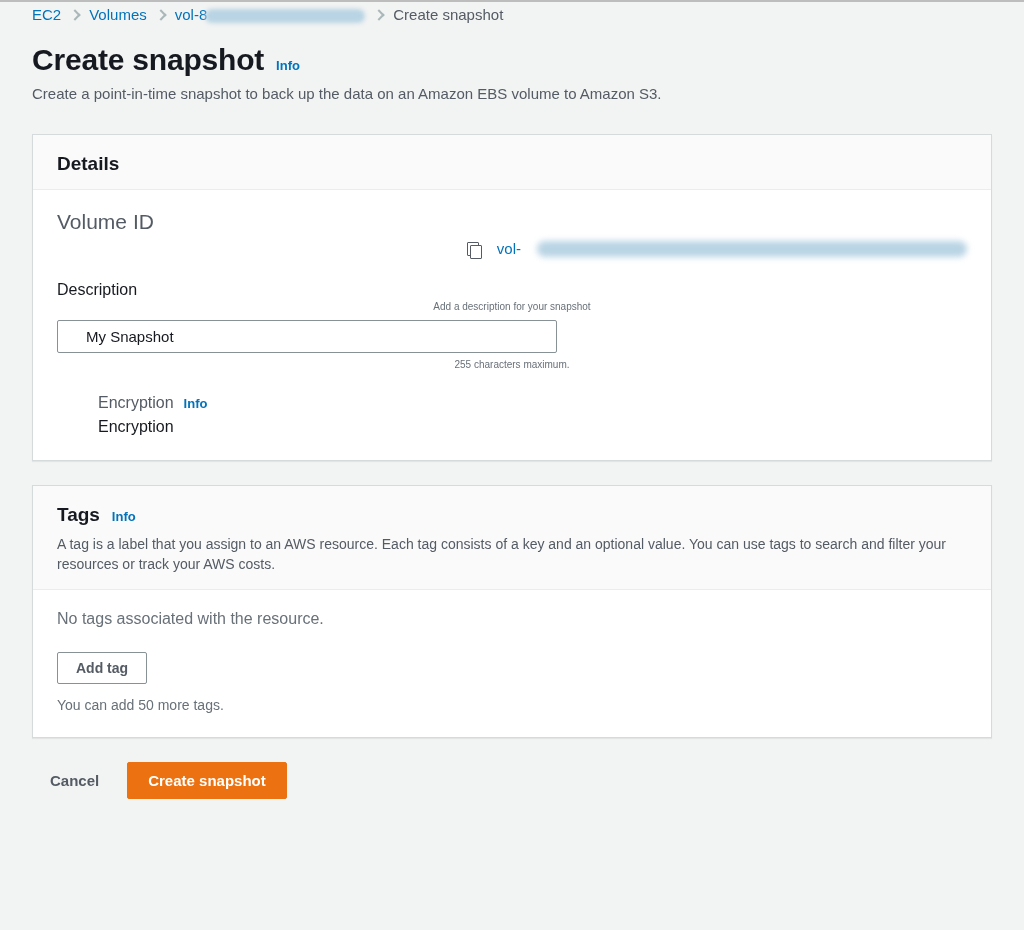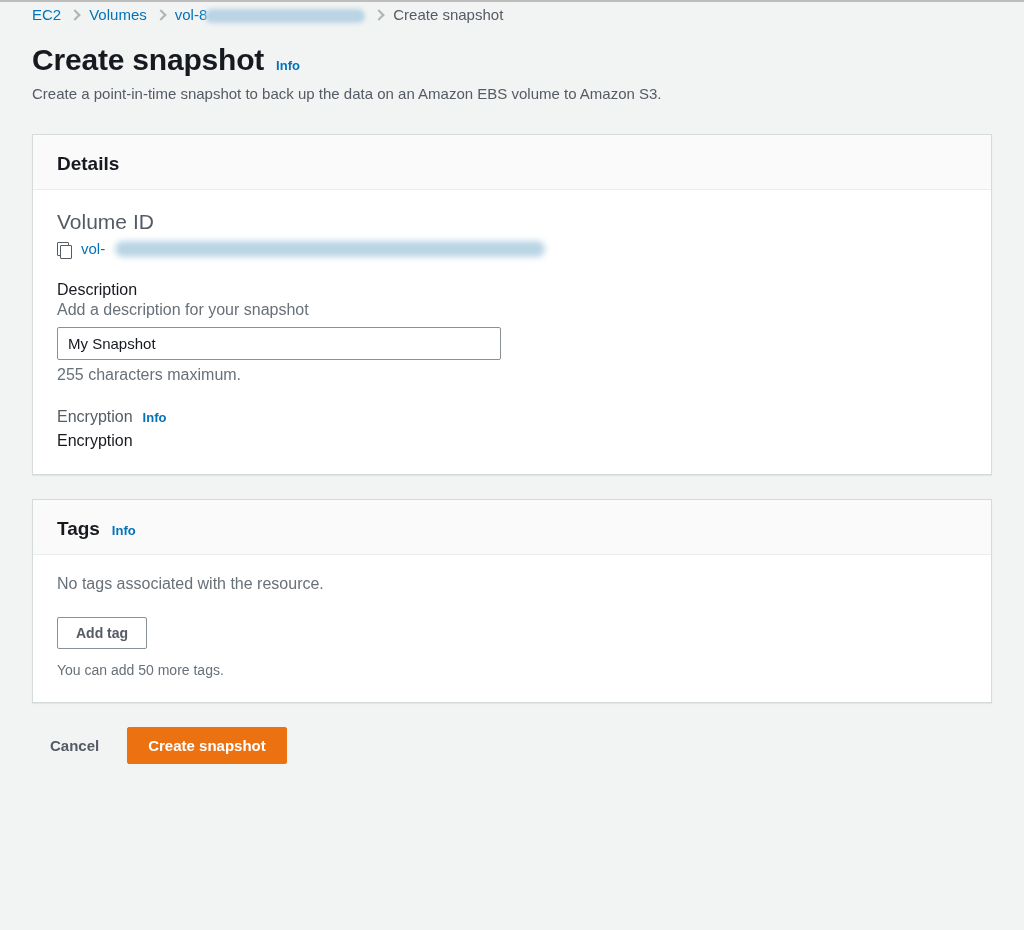--- a/index.html
+++ b/index.html
@@ -115,47 +115,49 @@
     font-size: 14px;
     margin-top: 8px;
     line-height: 1.45;
   }
   .panel-body {
     padding: 20px 24px 24px 24px;
   }
 
   
   .field { margin-bottom: 24px; }
-  .field:last-child { margin-bottom: 0; }
+  .field:last-child { margin-bottom: 0; margin-left: 41px; }
   .label-strong {
     color: var(--text-secondary);
     font-size: 21px;
     margin-bottom: 6px;
   }
   .label-black {
     color: var(--text-primary);
     font-size: 16px;
     margin-bottom: 2px;
     display: flex;
     align-items: baseline;
     gap: 10px;
   }
   .label-black .info-link { font-size: 13px; }
   .hint {
     color: var(--text-tertiary);
-    font-size: 16px;
+    font-size: 10px;
     margin-top: 2px;
+    text-align: center;
   }
   .hint-below { margin-top: 6px; }
 
   .volume-row {
     display: flex;
     align-items: center;
-    gap: 10px;
+    gap: 16px;
     margin-top: 6px;
+    justify-content: flex-end;
   }
   .copy-icon {
     width: 14px; height: 14px;
     position: relative;
     flex: 0 0 auto;
   }
   .copy-icon::before, .copy-icon::after {
     content: "";
     position: absolute;
     width: 10px; height: 12px;
@@ -173,23 +175,23 @@
   .volume-blur {
     display: inline-block;
     width: 430px; height: 16px;
     background: var(--blur);
     border-radius: 10px;
     filter: blur(3px);
     vertical-align: middle;
   }
 
   input[type=text].text-input {
-    width: 444px;
+    width: 500px;
     max-width: 100%;
-    padding: 7px 10px;
+    padding: 7px 28px;
     font-size: 15px;
     border: 1px solid var(--border-dark);
     border-radius: 2px;
     color: var(--text-primary);
     margin-top: 8px;
   }
 
   .enc-value {
     font-size: 16px;
     color: var(--text-primary);
@@ -303,20 +305,21 @@
         <div class="enc-value">Encryption</div>
       </div>
 
     </div>
   </section>
 
   <section class="panel">
     <div class="panel-header">
       <h2>Tags</h2>
       <span class="info-link">Info</span>
+      <div class="panel-sub">A tag is a label that you assign to an AWS resource. Each tag consists of a key and an optional value. You can use tags to search and filter your resources or track your AWS costs.</div>
     </div>
     <div class="panel-body">
       <div class="no-tags">No tags associated with the resource.</div>
       <div class="tags-actions">
         <button class="btn btn-secondary">Add tag</button>
       </div>
       <div class="tags-hint">You can add 50 more tags.</div>
     </div>
   </section>
 

